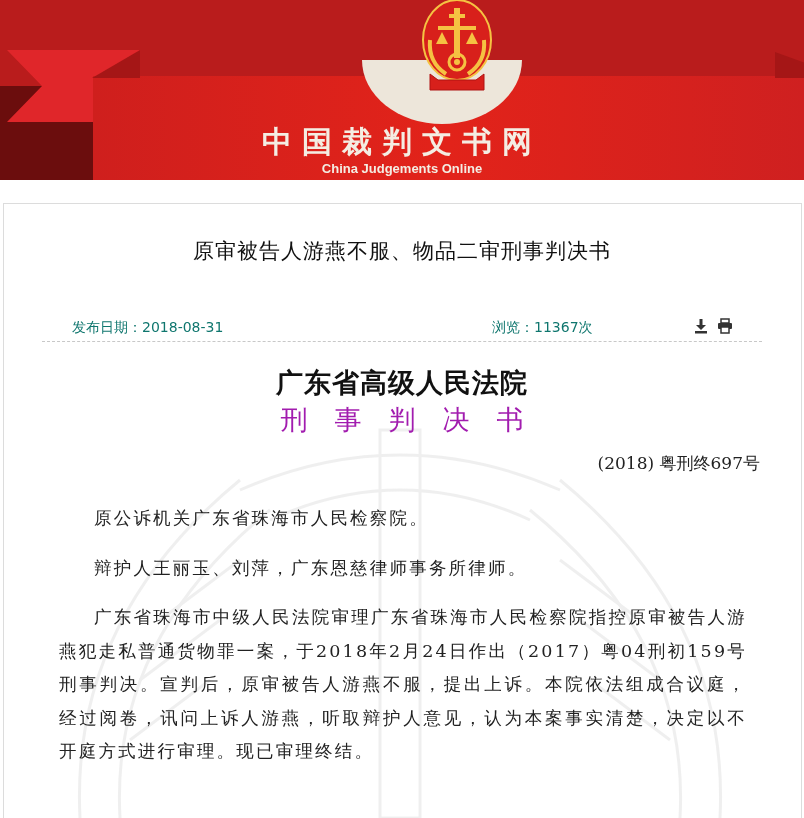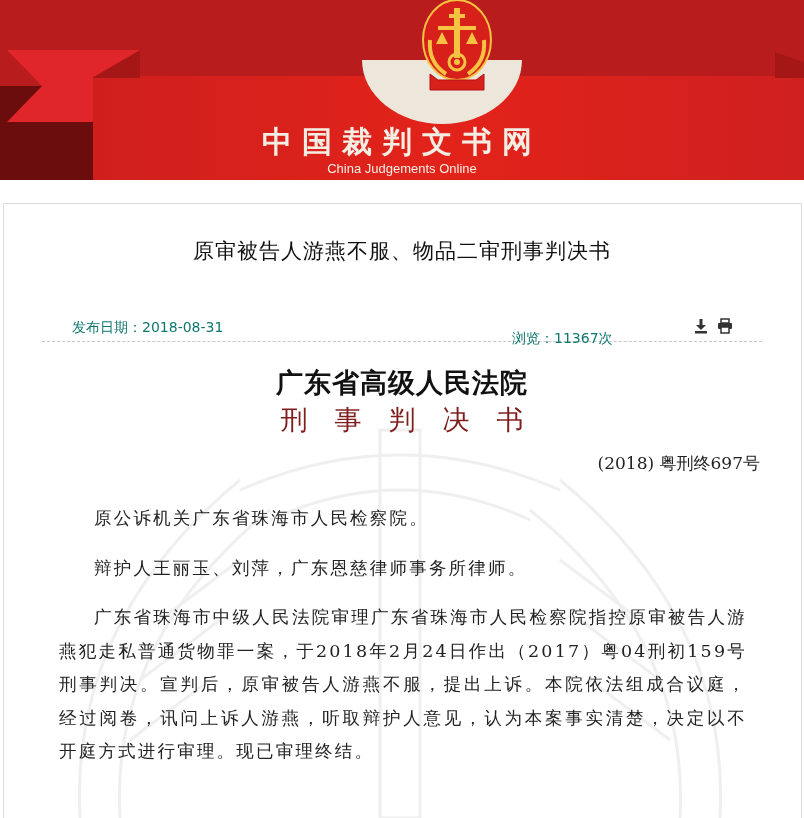--- a/index.html
+++ b/index.html
@@ -46,60 +46,60 @@
   .emblem {
     position: absolute; left: 416px; top: 0; width: 82px; height: 98px;
   }
   .site-title {
     position: absolute; left: 0; width: 804px; top: 122px; text-align: center;
     color: #f4ede3; font-size: 30px; font-weight: bold; letter-spacing: 10px;
     font-family: "DejaVu Sans", sans-serif;
   }
   .site-subtitle {
     position: absolute; left: 0; width: 804px; top: 161px; text-align: center;
-    color: #f4ede3; font-size: 13px; font-weight: normal;
+    color: #f4ede3; font-size: 13px; font-weight: bold;
     font-family: "Liberation Sans", sans-serif;
   }
   
   .card {
     position: absolute; left: 3px; top: 203px; width: 797px; height: 640px;
     border: 1px solid #dcdcdc; background: #fff;
   }
   .doc-title {
     position: absolute; left: 0; width: 804px; top: 237px; text-align: center;
     font-size: 21px; color: #111; letter-spacing: 1px;
   }
   .meta-row {
     position: absolute; left: 42px; width: 720px; top: 315px; height: 26px;
     border-bottom: 1px dashed #c8c8c8;
     font-size: 14px; color: #0f766e;
   }
   .meta-date { position: absolute; left: 30px; top: 4px; }
-  .meta-views { position: absolute; left: 470px; top: 4px; margin-top: 11px; }
+  .meta-views { position: absolute; left: 450px; top: 4px; }
   .icon-btn {
     position: absolute; top: 2px; width: 18px; height: 18px; cursor: pointer;
   }
   .icon-download { left: 650px; }
   .icon-print { left: 674px; }
 
   
   .watermark {
     position: absolute; left: 40px; top: 420px; width: 720px; height: 398px;
     opacity: 0.13; pointer-events: none;
   }
 
   .court-name {
     position: absolute; left: 0; width: 804px; top: 365px; text-align: center;
     font-family: "DejaVu Serif", serif; font-size: 27px; color: #111;
     letter-spacing: 1px;
     font-weight: bold;
   }
   .doc-type {
     position: absolute; left: 0; width: 804px; top: 402px; text-align: center;
-    font-family: "DejaVu Serif", serif; font-size: 27px; color: #7f1d1d;
+    font-family: "DejaVu Serif", serif; font-size: 27px; color: #a21caf;
     letter-spacing: 27px; padding-left: 27px; box-sizing: border-box;
   }
   .case-no {
     position: absolute; right: 44px; top: 452px;
     font-family: "DejaVu Serif", serif; font-size: 17px; color: #222;
   }
   .body-text {
     position: absolute; left: 43px; width: 720px; top: 486px;
     font-family: "DejaVu Serif", serif; font-size: 17.5px; color: #222;
     line-height: 33.5px; letter-spacing: 2.2px;

